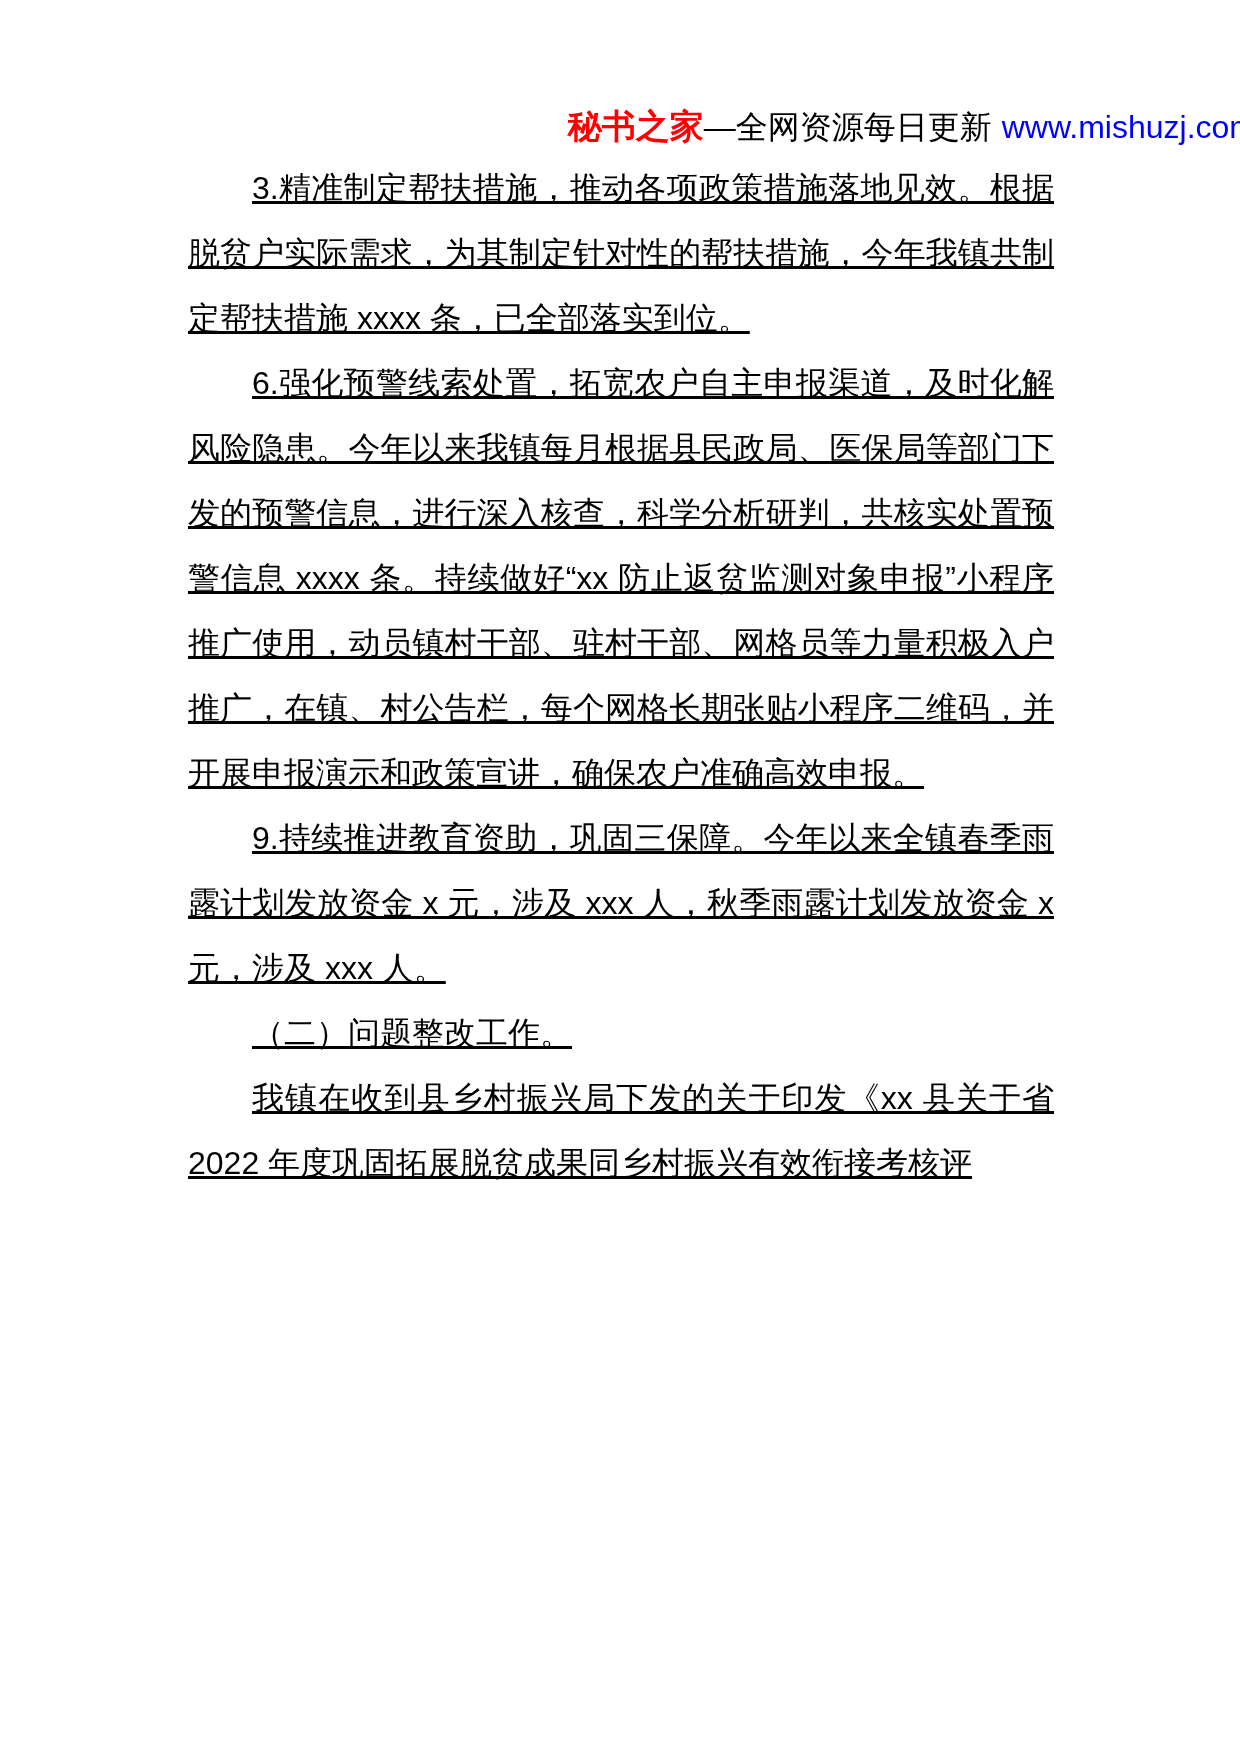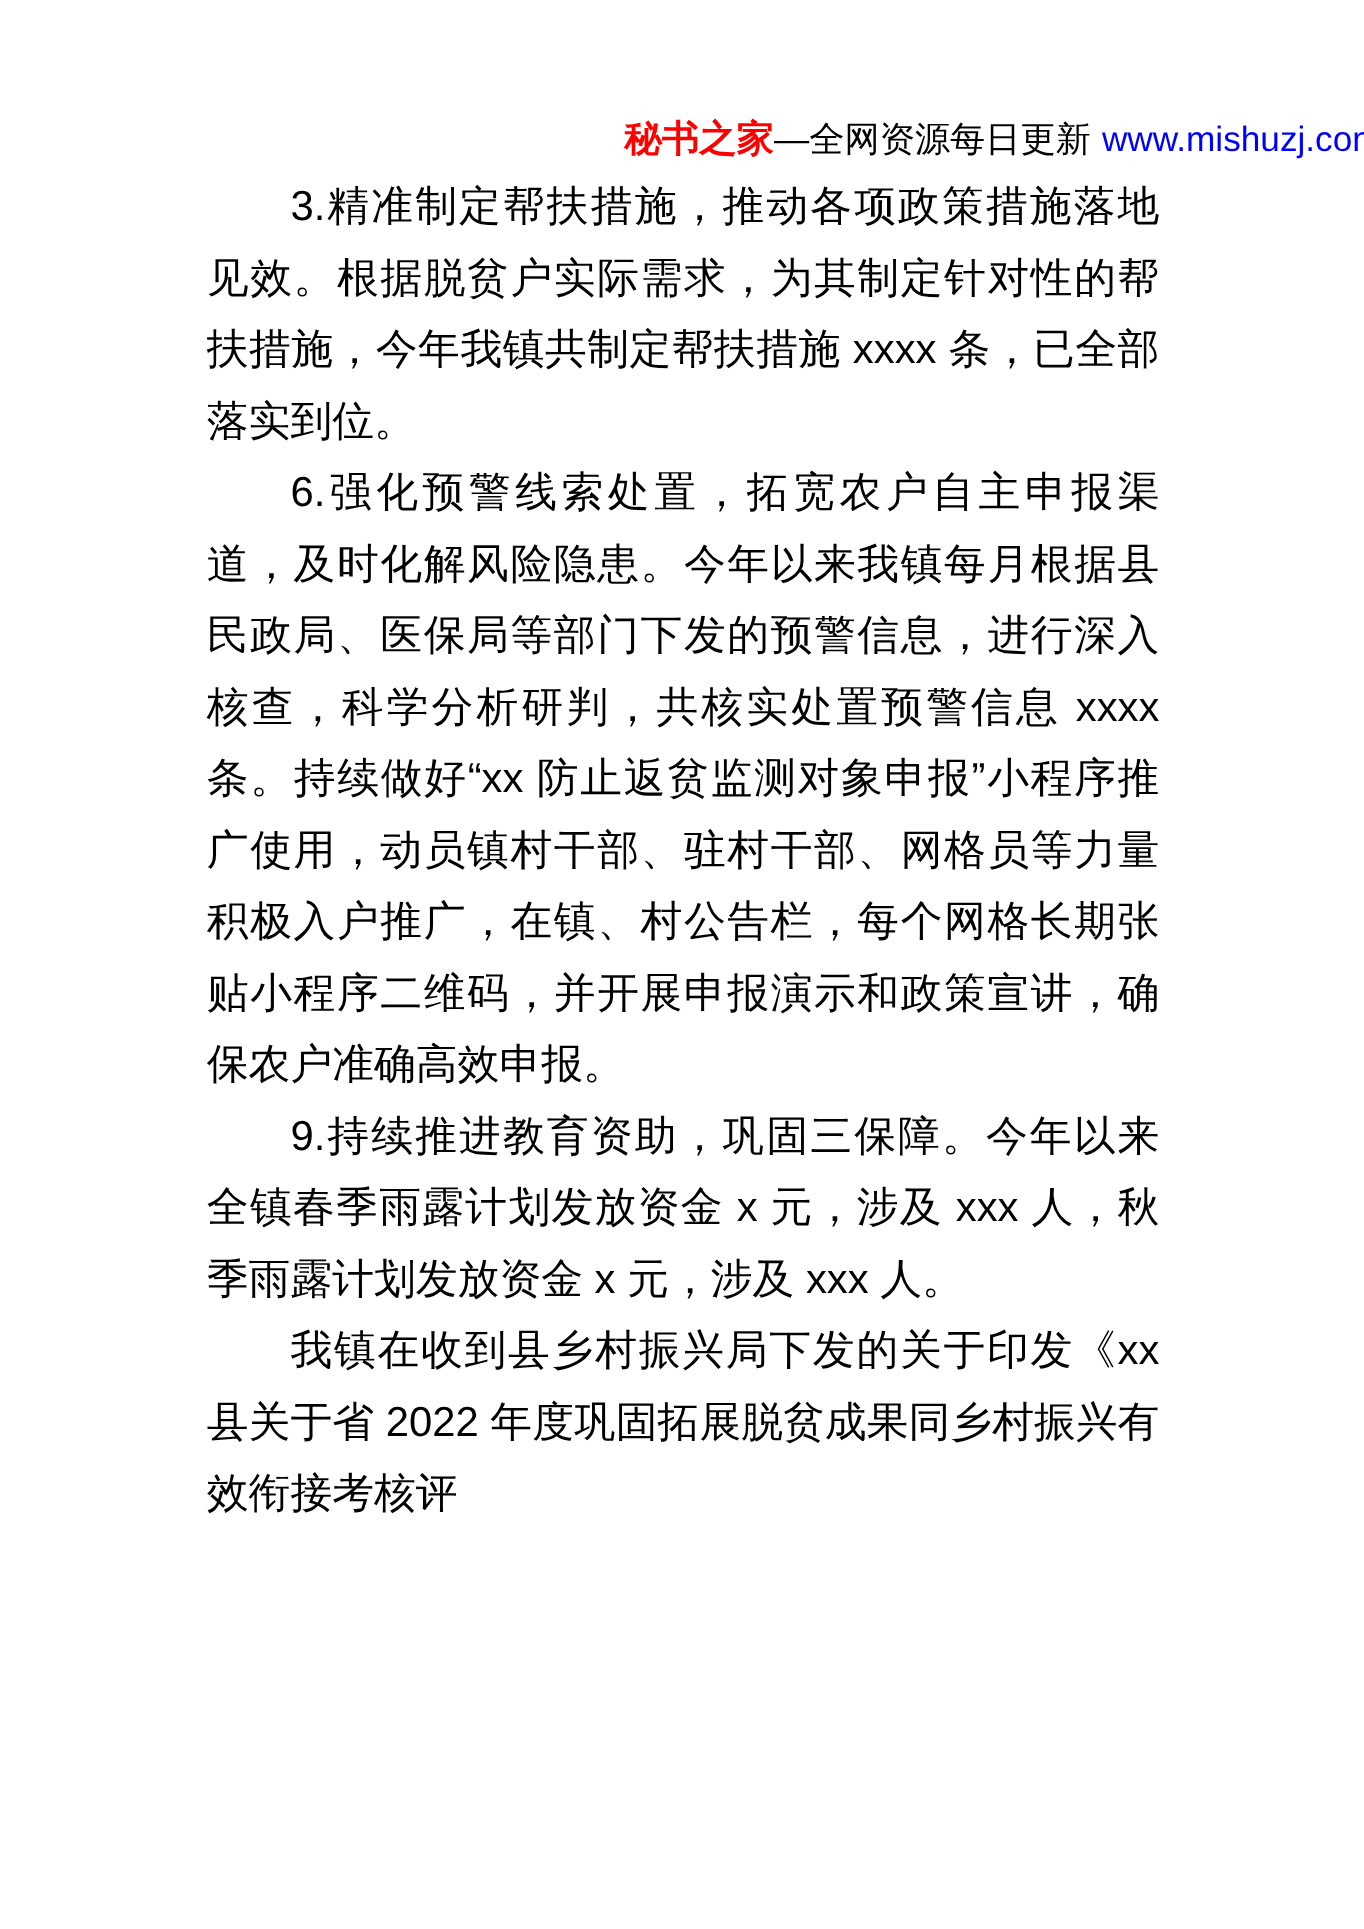--- a/index.html
+++ b/index.html
@@ -39,40 +39,42 @@
   .site-url {
     color: #0000fe;
     margin-left: 10px;
     cursor: pointer;
   }
   .doc-body {
     position: absolute;
     top: 156px;
     left: 188px;
     width: 866px;
-    font-size: 38px;
+    font-size: 32px;
     line-height: 65px;
     text-align: justify;
     color: #000000;
+    text-decoration: underline;
   }
   .doc-body p {
     margin: 0;
     padding: 0;
     text-indent: 2em;
   }
 </style>
 </head>
 <body>
 
 <div class="page">
 
   <div class="header">
     <span class="brand">秘书之家</span><span class="tagline">—全网资源每日更新</span><span class="site-url">www.mishuzj.com</span>
   </div>
 
   <div class="doc-body">
     <p>3.精准制定帮扶措施，推动各项政策措施落地见效。根据脱贫户实际需求，为其制定针对性的帮扶措施，今年我镇共制定帮扶措施 xxxx 条，已全部落实到位。</p>
     <p>6.强化预警线索处置，拓宽农户自主申报渠道，及时化解风险隐患。今年以来我镇每月根据县民政局、医保局等部门下发的预警信息，进行深入核查，科学分析研判，共核实处置预警信息 xxxx 条。持续做好“xx 防止返贫监测对象申报”小程序推广使用，动员镇村干部、驻村干部、网格员等力量积极入户推广，在镇、村公告栏，每个网格长期张贴小程序二维码，并开展申报演示和政策宣讲，确保农户准确高效申报。</p>
     <p>9.持续推进教育资助，巩固三保障。今年以来全镇春季雨露计划发放资金 x 元，涉及 xxx 人，秋季雨露计划发放资金 x 元，涉及 xxx 人。</p>
+    <p>（二）问题整改工作。</p>
     <p>我镇在收到县乡村振兴局下发的关于印发《xx 县关于省 2022 年度巩固拓展脱贫成果同乡村振兴有效衔接考核评</p>
   </div>
 
 </div>
 
 </body></html>

